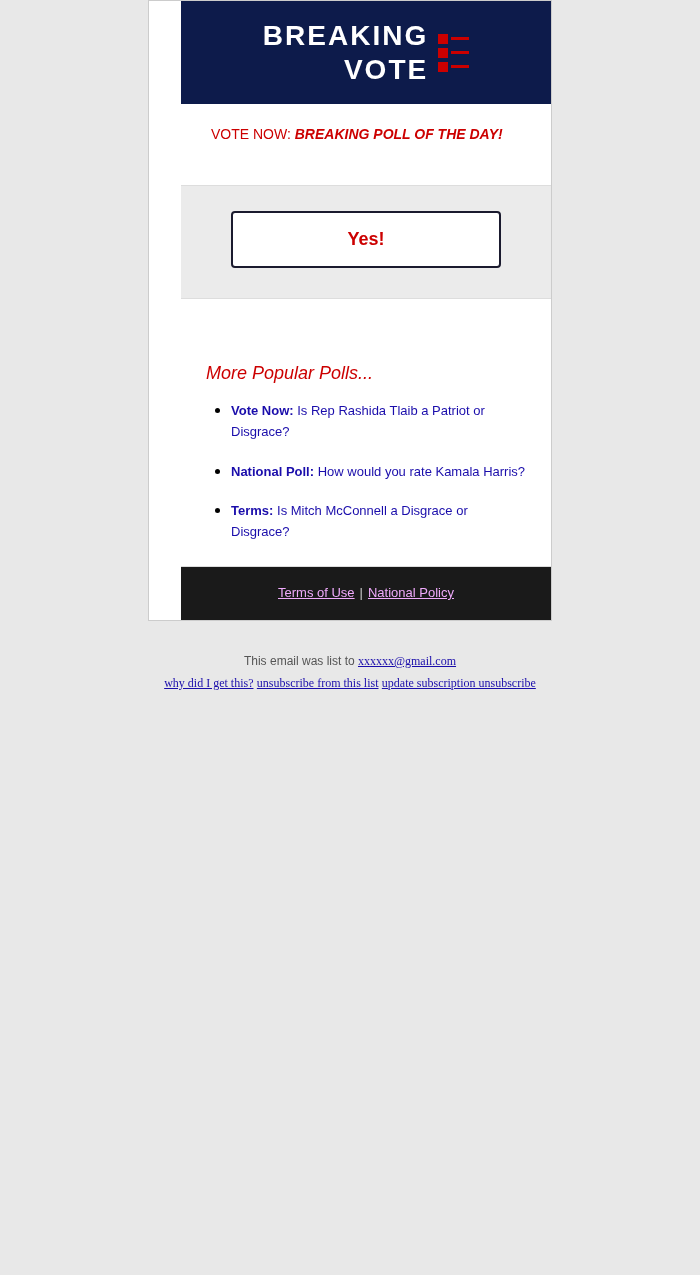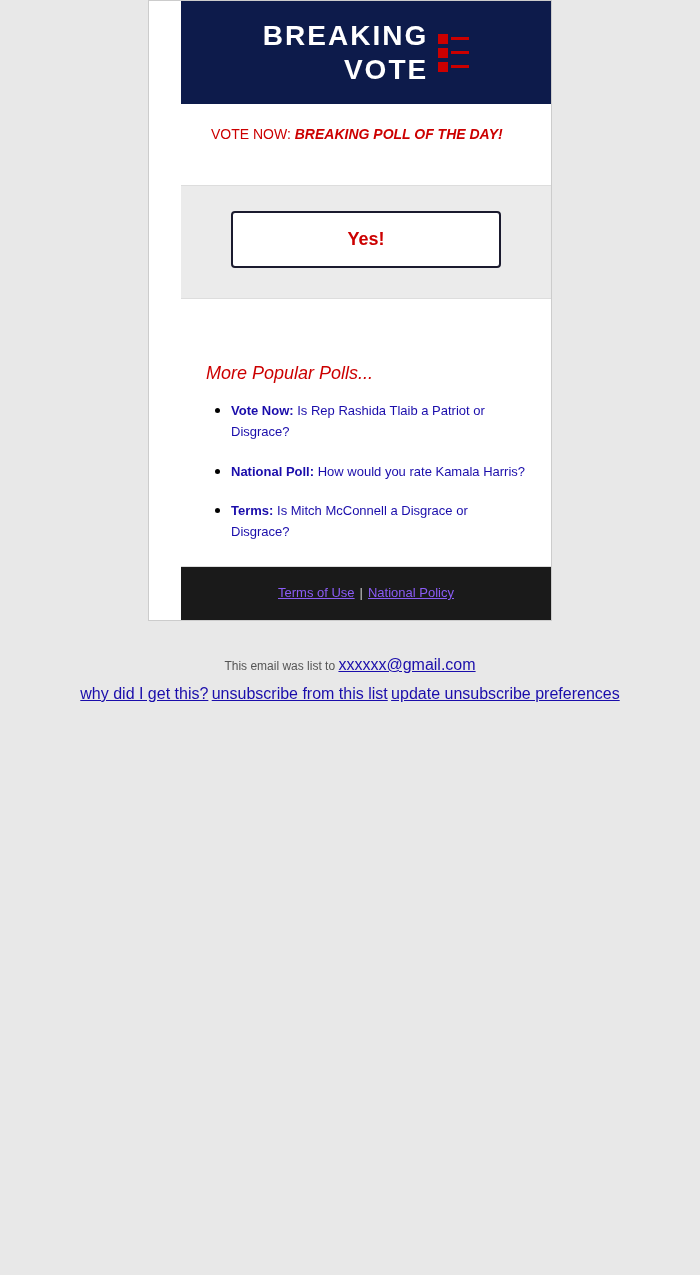--- a/index.html
+++ b/index.html
@@ -185,21 +185,21 @@
       margin-bottom: 8px;
     }
 
     .footer-links {
       display: flex;
       justify-content: center;
       gap: 5px;
     }
 
     .footer-link {
-      color: #8b5cf6;
+      color: #f0abfc;
       text-decoration: underline;
       font-size: 13px;
     }
 
     .footer-separator {
       color: #cccccc;
       font-size: 13px;
     }
 
     
@@ -211,21 +211,22 @@
 
     .bottom-text {
       font-size: 12px;
       color: #555555;
       line-height: 1.8;
     }
 
     .bottom-link {
       color: #1a0dab;
       text-decoration: underline;
-      font-size: 16px;
+      font-size: 12px;
+      font-family: Liberation Serif, serif;
     }
   </style>
 </head>
 <body>
 
 <div class="email-wrapper">
   <div class="email-container">
 
     <div class="header">
       <div class="header-brand">
@@ -296,17 +297,17 @@
 
   <div class="bottom-info">
     <div class="bottom-text">
       <span>This email was list to </span><a href="#" class="bottom-link">xxxxxx@gmail.com</a>
     </div>
     <div class="bottom-text">
       <a href="#" class="bottom-link">why did I get this?</a>
       <span>   </span>
       <a href="#" class="bottom-link">unsubscribe from this list</a>
       <span>   </span>
-      <a href="#" class="bottom-link">update unsubscribe preferences</a>
+      <a href="#" class="bottom-link">update subscription unsubscribe</a>
     </div>
   </div>
 
 </div>
 
 </body></html>

